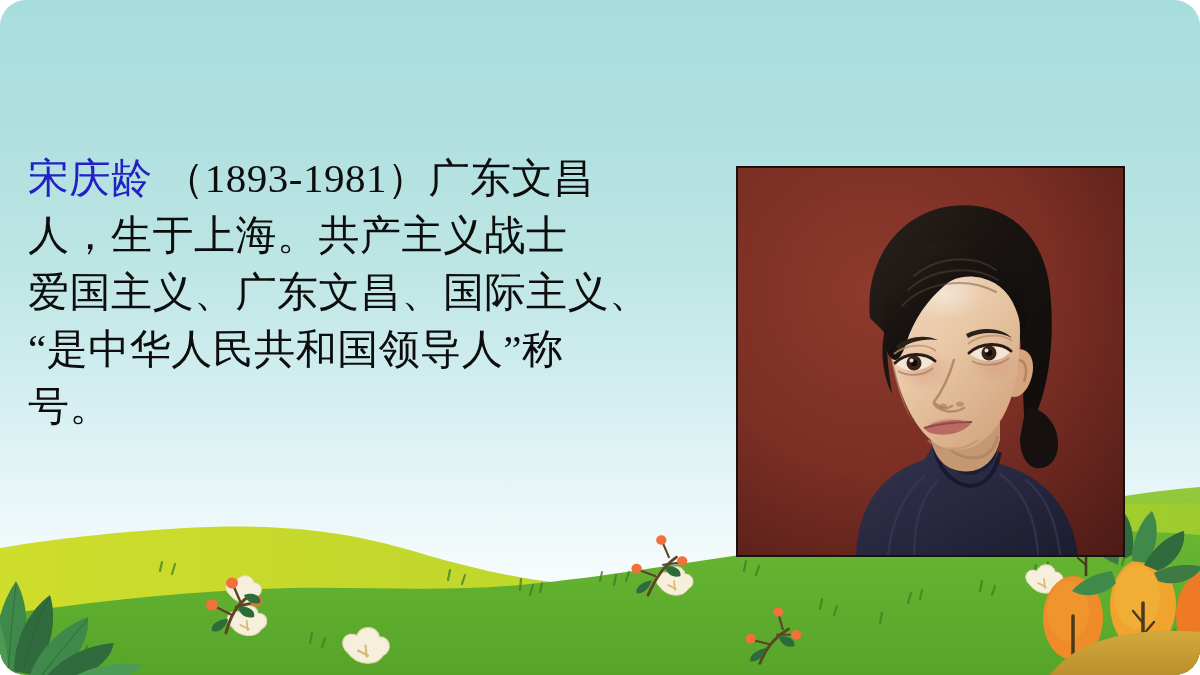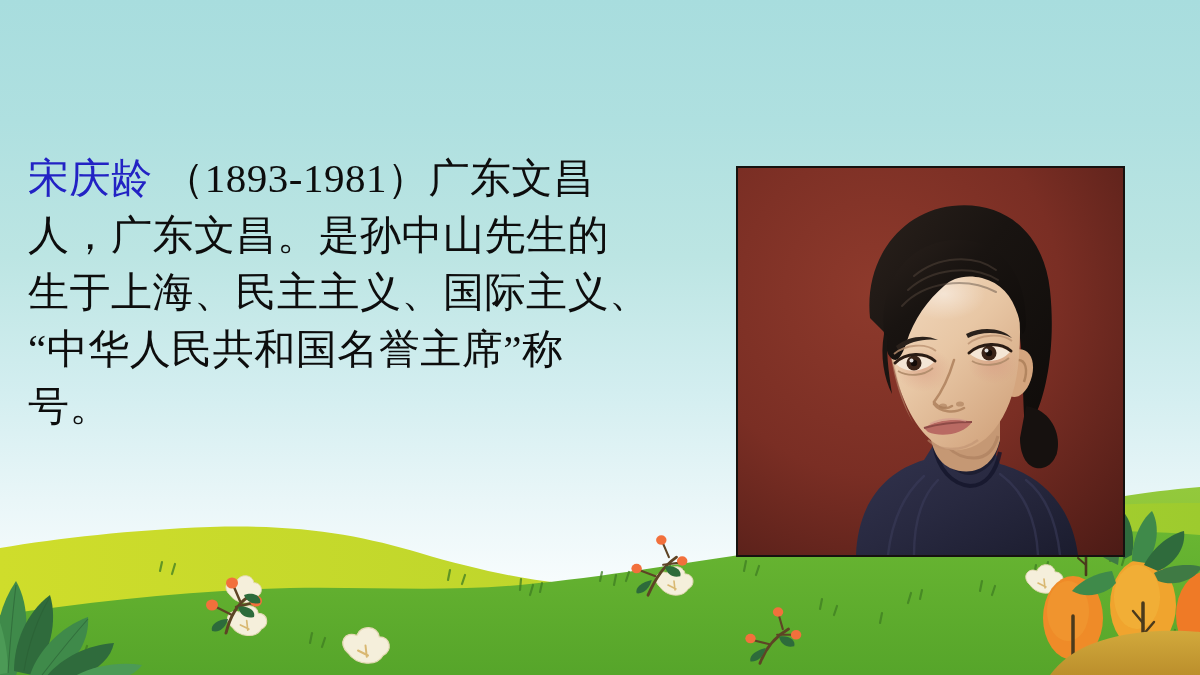--- a/index.html
+++ b/index.html
@@ -15,20 +15,21 @@
     font-family: "Liberation Serif", "DejaVu Serif", serif;
     background: linear-gradient(to bottom,
         #a8ddde 0%,
         #afe0e0 18%,
         #bce5e3 38%,
         #d3eef0 58%,
         #e9f6f8 74%,
         #f7fcfd 86%,
         #ffffff 95%,
         #ffffff 100%);
+    border-radius: 26px;
   }
 
   
   .scenery {
     position: absolute;
     left: 0;
     bottom: 0;
     width: 1200px;
     height: 200px;
     pointer-events: none;
@@ -268,23 +269,23 @@
         </g>
       </g>
 
     </svg>
   </div>
 
   <div class="text-block">
     <div class="text-line">
       <span class="name-highlight">宋庆龄</span><span> （1893-1981）广东文昌</span>
     </div>
-    <div class="text-line">人，广东文昌。是孙中山先生的</div>
-    <div class="text-line">生于上海、民主主义、国际主义、</div>
-    <div class="text-line">“中华人民共和国名誉主席”称</div>
+    <div class="text-line">人，生于上海。共产主义战士</div>
+    <div class="text-line">爱国主义、广东文昌、国际主义、</div>
+    <div class="text-line">“是中华人民共和国领导人”称</div>
     <div class="text-line">号。</div>
   </div>
 
   <div class="portrait-frame">
     <svg width="385" height="387" viewBox="0 0 385 387" xmlns="http://www.w3.org/2000/svg">
       <defs>
         <radialGradient id="bgRed" cx="0.36" cy="0.32" r="0.95">
           <stop offset="0" stop-color="#8e3a2c"></stop>
           <stop offset="0.5" stop-color="#7a2e24"></stop>
           <stop offset="1" stop-color="#4a1a15"></stop>

